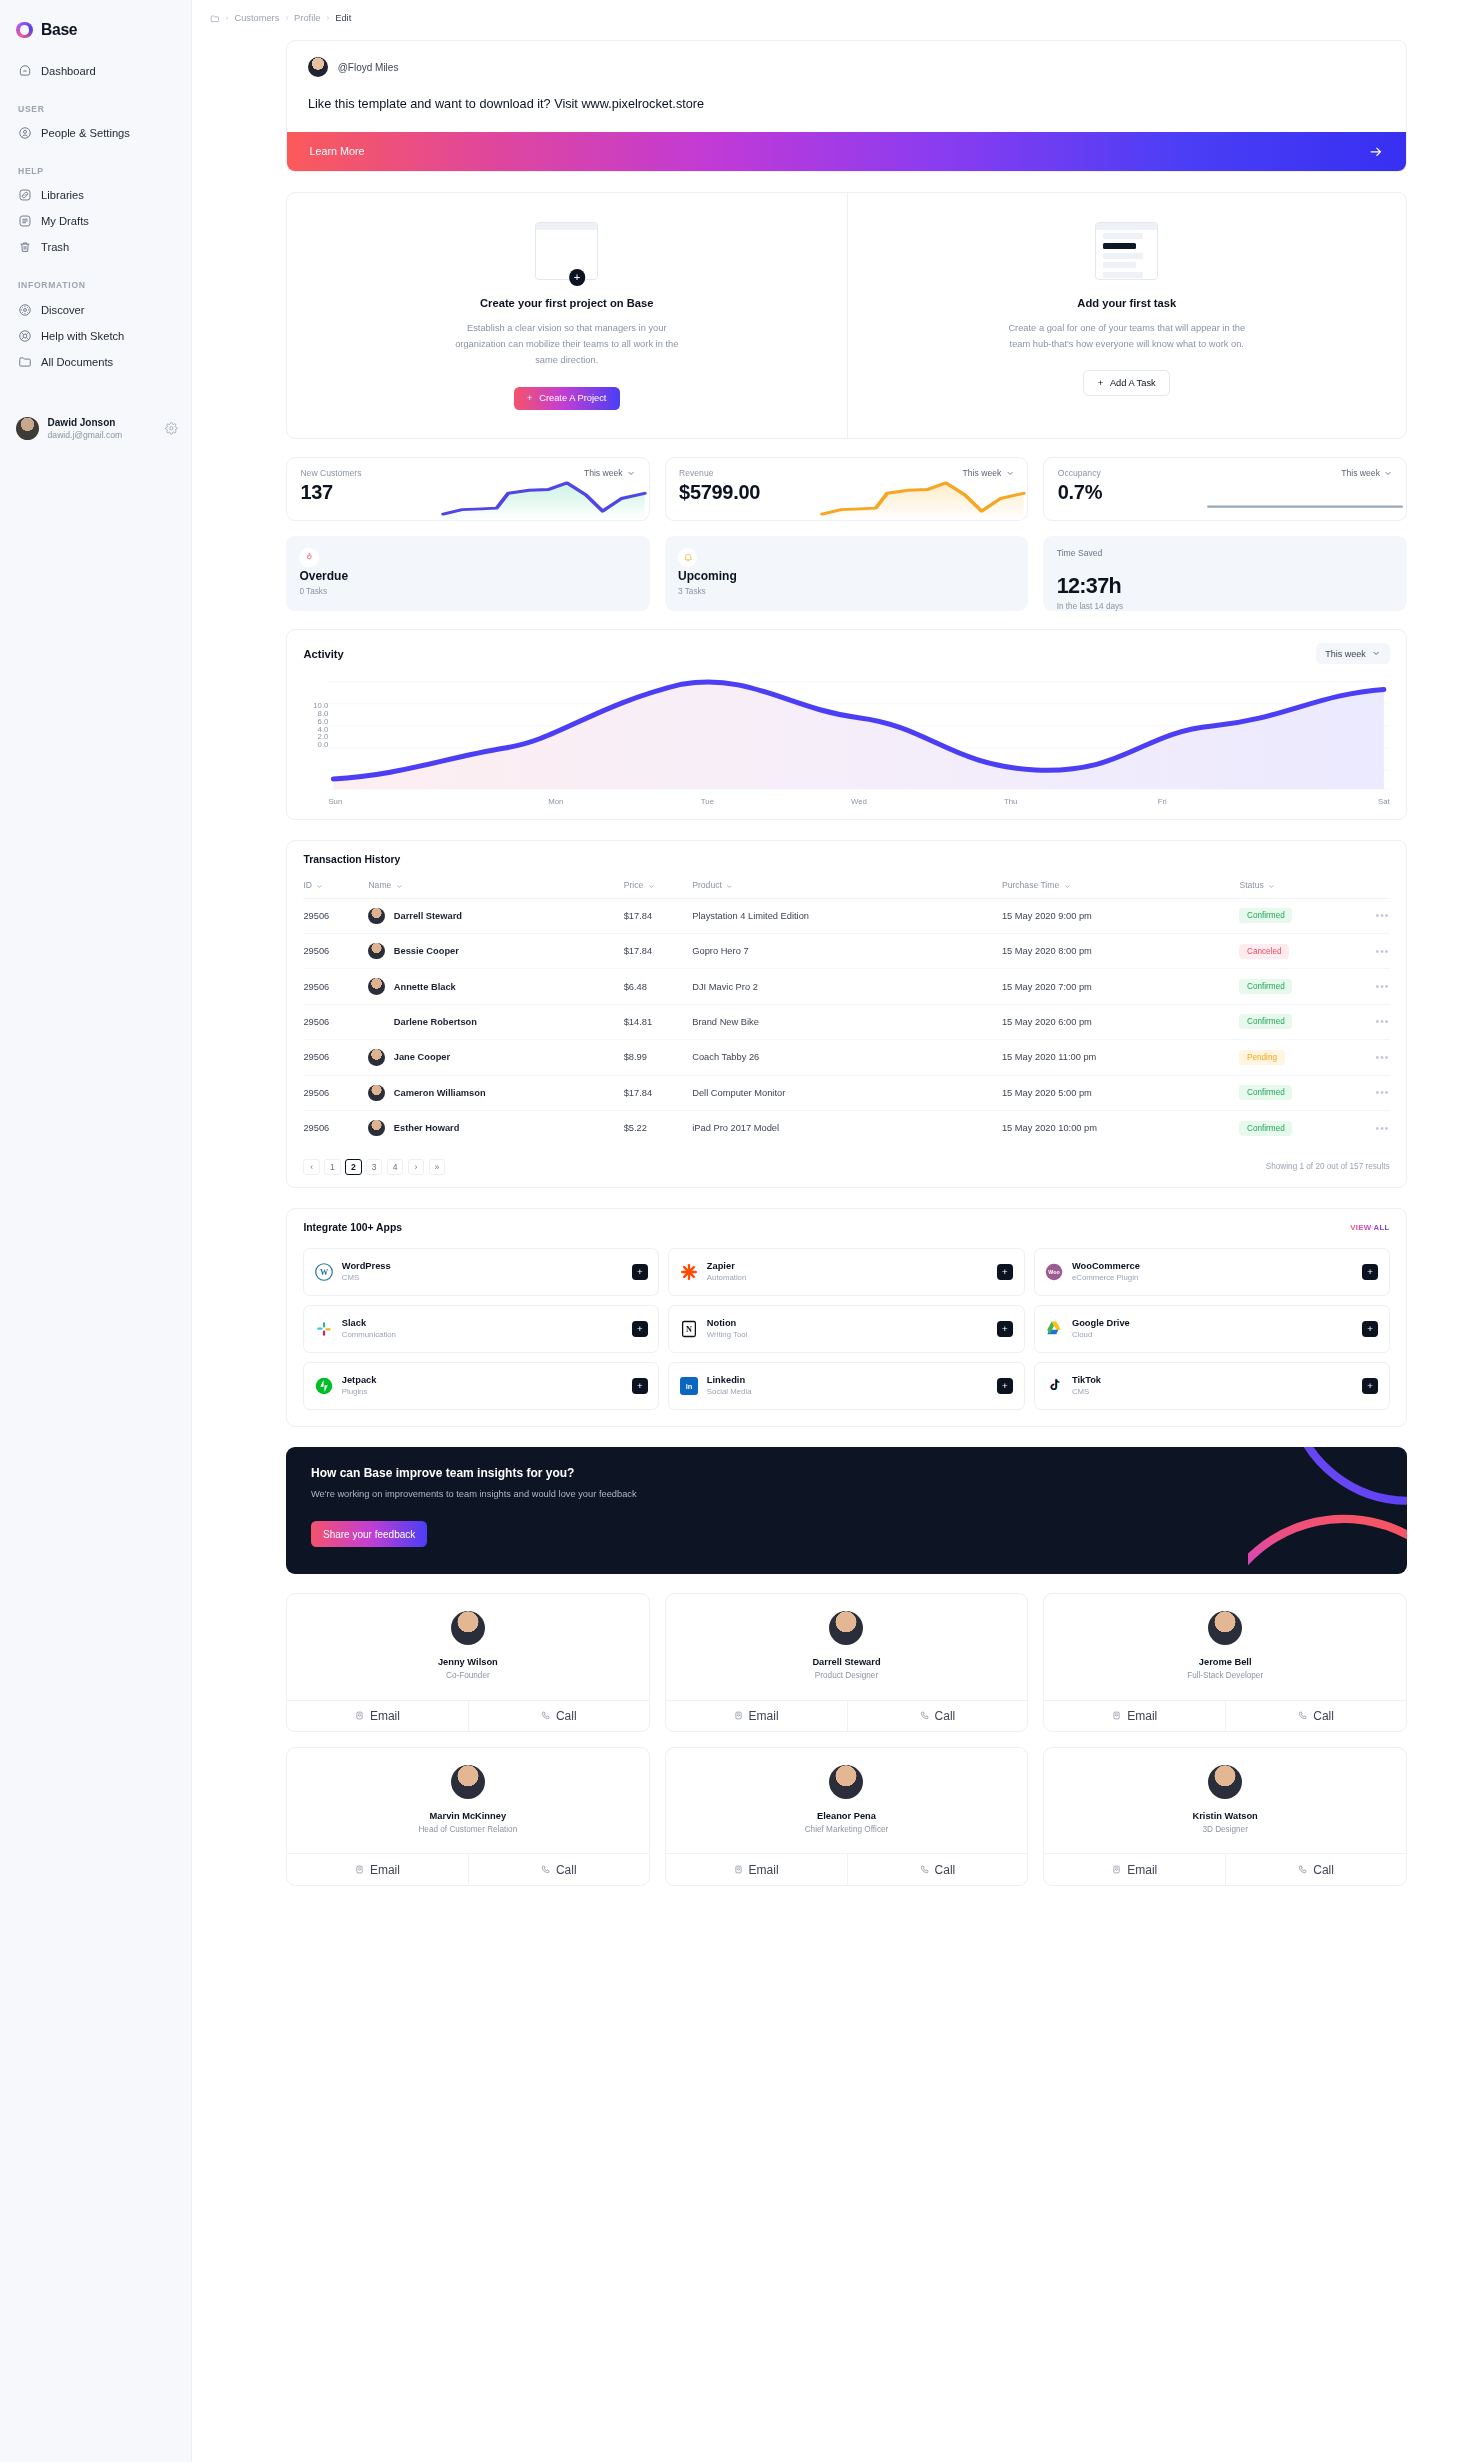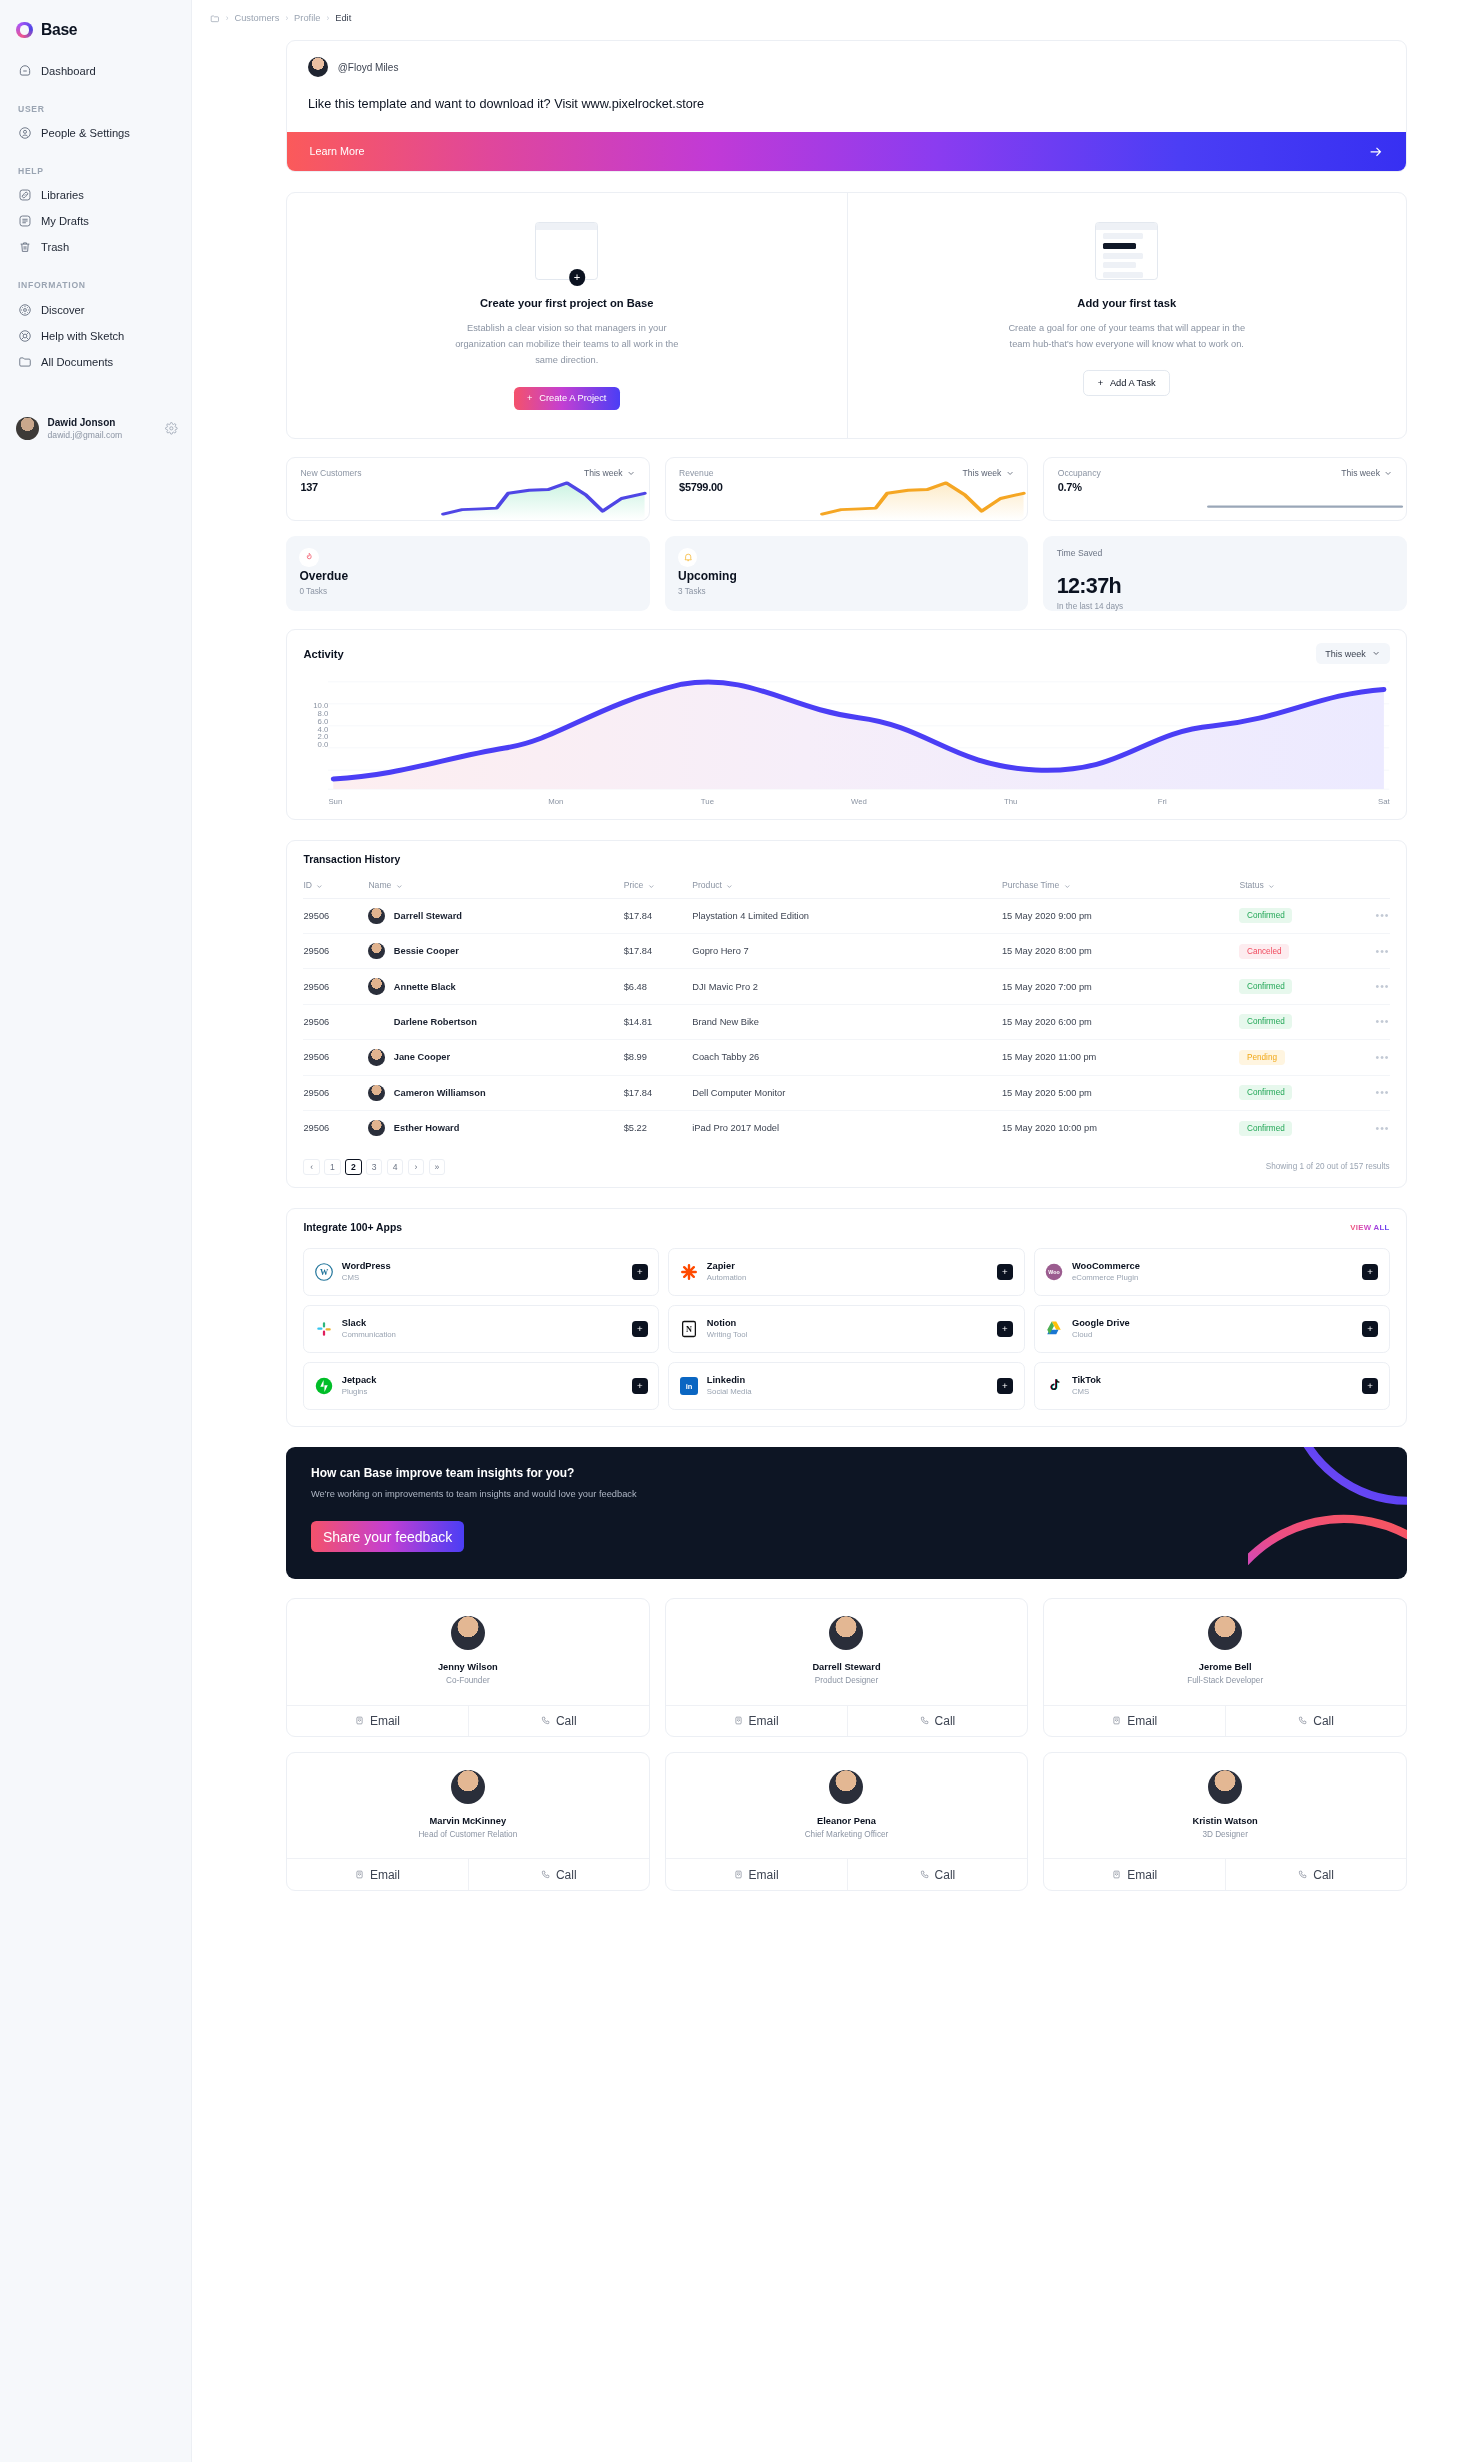--- a/index.html
+++ b/index.html
@@ -125,21 +125,21 @@
     border-radius: 5.2px; border: 0.7px solid #e3e8ef; cursor: pointer;
   }
 
   
   .stat-row { display: flex; gap: 15px; margin-bottom: 15px; }
   .stat { flex: 1 1 0; padding: 10.4px 13.4px 9px; position: relative; overflow: hidden; height: 64px; }
   .stat-top { display: flex; align-items: center; justify-content: space-between; }
   .stat-label { font-size: 8.6px; color:#8b94a3; }
   .stat-sel { display:flex; align-items:center; gap:4.5px; font-size: 8.6px; color:#5b6373; cursor:pointer; }
   .stat-sel svg { width: 8.2px; height: 8.2px; display:block; }
-  .stat-val { font-size: 11px; font-weight: 700; color:#0b1220; margin-top: 2.2px; letter-spacing:-0.3px; }
+  .stat-val { font-size: 20px; font-weight: 700; color:#0b1220; margin-top: 2.2px; letter-spacing:-0.3px; }
   .spark { position:absolute; right: 0; bottom: 0; width: 58%; height: 46px; }
   .spark svg { width: 100%; height: 100%; display:block; }
 
   
   .task-row { display: flex; gap: 15px; margin-bottom: 18px; }
   .task {
     flex: 1 1 0; background: #f3f6fa; border-radius: 9px; padding: 12px 13.4px 15px; height: 75px;
     display: flex; flex-direction: column; justify-content: space-between;
   }
   .task-ico {
@@ -244,21 +244,21 @@
 
   
   .fb {
     background:#0d1524; border-radius: 9px; padding: 19px 25px 27px;
     margin-bottom: 19.4px; position: relative; overflow: hidden;
   }
   .fb-title { font-size: 12px; font-weight: 700; color:#fff; }
   .fb-sub { font-size: 9.3px; color:#aeb6c4; margin-top: 9px; }
   .fb-btn {
     display:inline-block; margin-top: 22.4px; border: none; cursor:pointer; color:#fff;
-    font-size: 14px; padding: 7.5px 12px; border-radius: 5.2px;
+    font-size: 10px; padding: 7.5px 12px; border-radius: 5.2px;
     background: linear-gradient(90deg,#f4526b 0%, #c43fd2 50%, #4b3ef5 100%);
   }
   .fb-art { position:absolute; right: -27px; top: -30px; width: 186px; height: 224px; pointer-events:none; }
   .fb-art svg { width:100%; height:100%; display:block; }
 
   
   .team-grid { display:grid; grid-template-columns: repeat(3, 1fr); gap: 15px; }
   .member { border: 0.7px solid #eceff4; border-radius: 9px; background:#fff; overflow:hidden; }
   .member-top { padding: 16.4px 0 19.4px; text-align:center; }
   .member-av {

